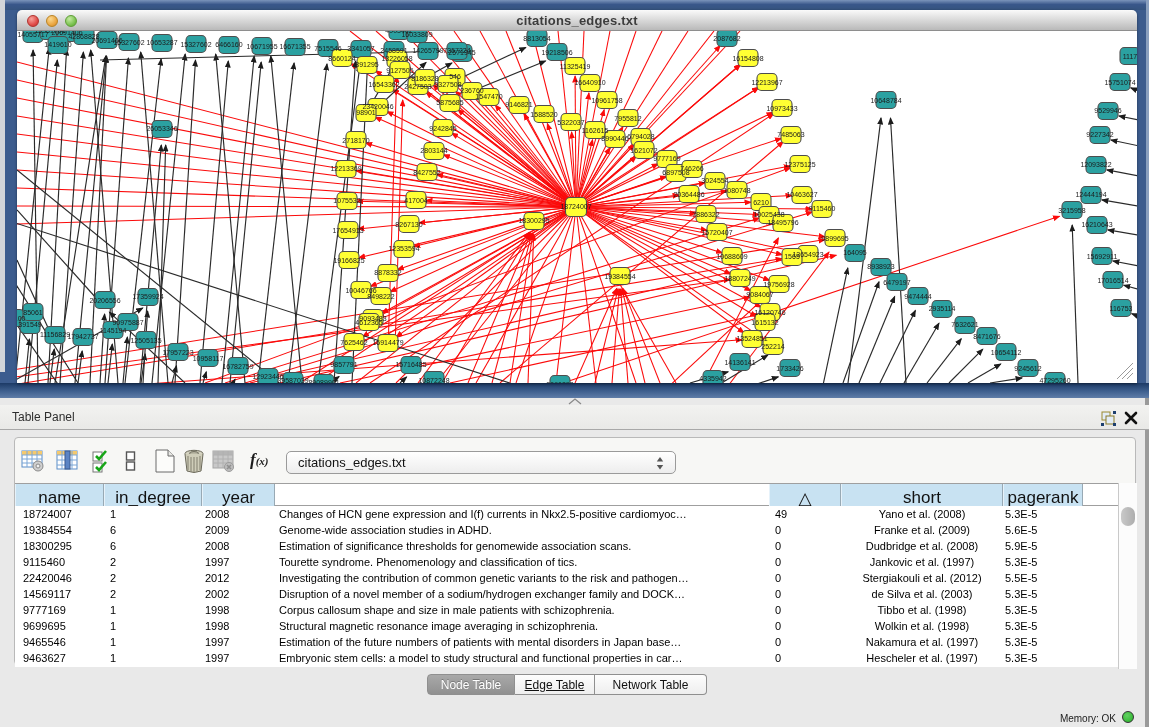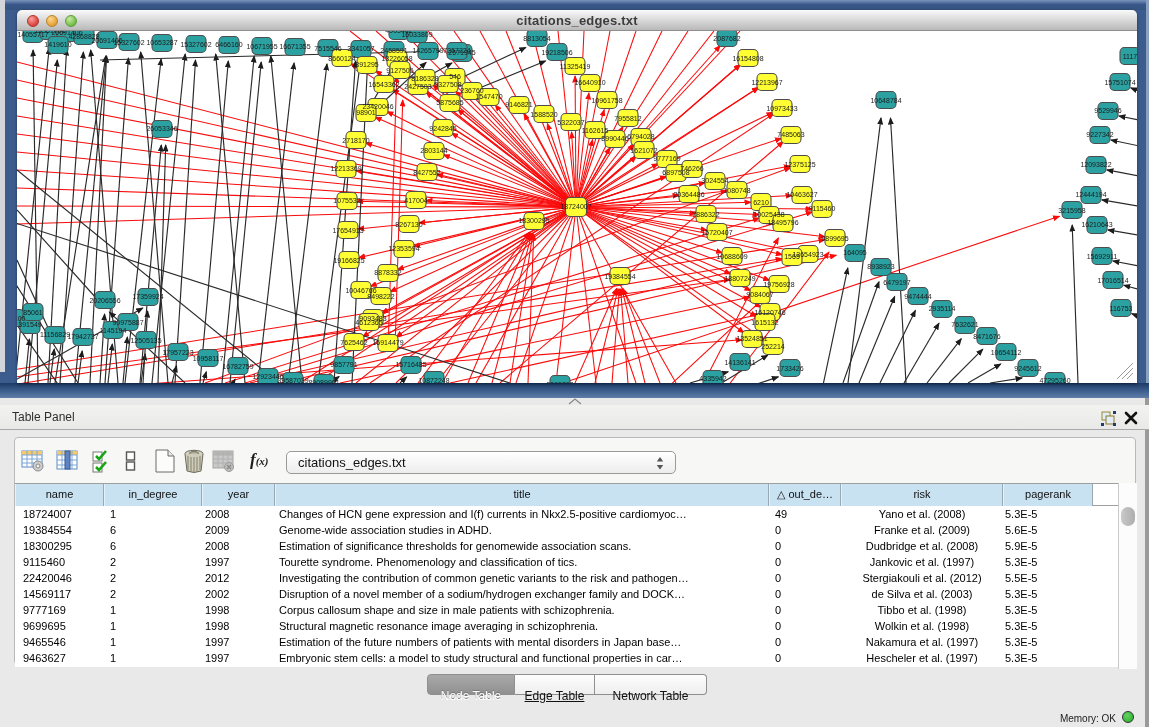--- a/index.html
+++ b/index.html
@@ -34,36 +34,36 @@
 #phead .lbl { position:absolute; left:12px; top:5px; font-size:12px; color:#2e2e2e; }
 #toolbar { position:absolute; left:14px; top:39px; width:1122px; height:228px;
   background:#f7f7f5; border:1px solid #b9b9b9; border-radius:4px; }
 #combo { position:absolute; left:271px; top:13px; width:390px; height:23px;
   background:linear-gradient(#fff,#ededed); border:1px solid #9a9a9a;
   border-radius:5px; font-size:13px; color:#111; padding:3px 0 0 11px; }
 #thead { position:absolute; left:0px; top:45px; width:1103px; height:23px;
   background:#fff; border-top:1px solid #9f9f9f; border-bottom:1px solid #9f9f9f; }
 #thead span { position:absolute; top:0; height:22px; background:#c8e2f2;
   border-right:1px solid #98a9b4; border-left:1px solid #e6f2fa;
-  font-size:11px; color:#111; text-align:center; padding-top:4px; }
+  font-size:17px; color:#111; text-align:center; padding-top:4px; }
 #tbody { position:absolute; left:0px; top:68px; width:1103px; height:161px;
   background:#fff; overflow:hidden; font-size:11px; color:#000; }
 .trow { position:absolute; left:0; width:100%; height:16px; }
 .trow span { position:absolute; top:2px; white-space:nowrap; overflow:hidden; }
 .c0 { left:8px; width:88px; } .c1 { left:95px; width:98px; }
 .c2 { left:190px; width:70px; } .c3 { left:264px; width:492px; }
 .c4 { left:760px; width:70px; } .c5 { left:826px; width:162px; text-align:center; }
 .c6 { left:990px; width:88px; }
 #vscroll { position:absolute; left:1103px; top:45px; width:19px; height:186px;
   background:#fcfcfc; border-left:1px solid #c9c9c9; }
 #vscroll .thumb { position:absolute; left:2px; top:24px; width:14px; height:19px;
   background:linear-gradient(90deg,#c9c9c9,#adadad); border-radius:7px; }
 #tabs { position:absolute; left:427px; top:276px; height:21px; display:flex; }
 #tabs .tab { height:21px; border:1px solid #8f8f8f; border-left:none;
-  font-size:12px; padding-top:14px; text-align:center; background:linear-gradient(#fdfdfd,#eee);
+  font-size:12px; padding-top:3px; text-align:center; background:linear-gradient(#fdfdfd,#eee);
   color:#111; }
 #tabs .tab.first { border-left:1px solid #8f8f8f; border-radius:4px 0 0 4px;
   background:linear-gradient(#a9a9a9,#909090); color:#fff; text-shadow:0 -1px 0 #777; }
 #tabs .tab.last { border-radius:0 4px 4px 0; }
 #status { position:absolute; left:0; top:302px; width:1149px; height:27px;padding-left:32px; }
 #status .mem { position:absolute; right:33px; top:13px; font-size:10px; color:#222; }
 #status .dot { position:absolute; right:15px; top:11px; width:12px; height:12px;
   border-radius:50%;
   background:radial-gradient(circle at 40% 35%, #63d163, #35b835 75%); border:1.5px solid #333; }
 .icon { position:absolute; top:11px; }
@@ -670,24 +670,23 @@
     <div id="combo">citations_edges.txt
       <svg style="position:absolute;right:11px;top:5px" width="8" height="13">
         <path d="M4,0 L7.2,4.4 L0.8,4.4 Z" fill="#555"></path>
         <path d="M4,12.4 L7.2,8 L0.8,8 Z" fill="#555"></path>
       </svg>
     </div>
     <div id="thead">
       <span style="left:0px;width:89px;">name</span>
       <span style="left:89px;width:98px;">in_degree</span>
       <span style="left:187px;width:73px;">year</span>
-      <span style="left:260px;width:494px;">title</span>
       <span style="left:754px;width:72px;">△ out_de…</span>
-      <span style="left:826px;width:162px;">risk</span>
-      <span style="left:988px;width:90px;">pagerank</span>
+      <span style="left:826px;width:162px;">short</span>
+      <span style="left:988px;width:80px;">pagerank</span>
     </div>
     <div id="tbody">
         <div class="trow" style="top:0px">
           <span class="c0">18724007</span>
           <span class="c1">1</span>
           <span class="c2">2008</span>
           <span class="c3">Changes of HCN gene expression and I(f) currents in Nkx2.5-positive cardiomyoc…</span>
           <span class="c4">49</span>
           <span class="c5">Yano et al. (2008)</span>
           <span class="c6">5.3E-5</span>

